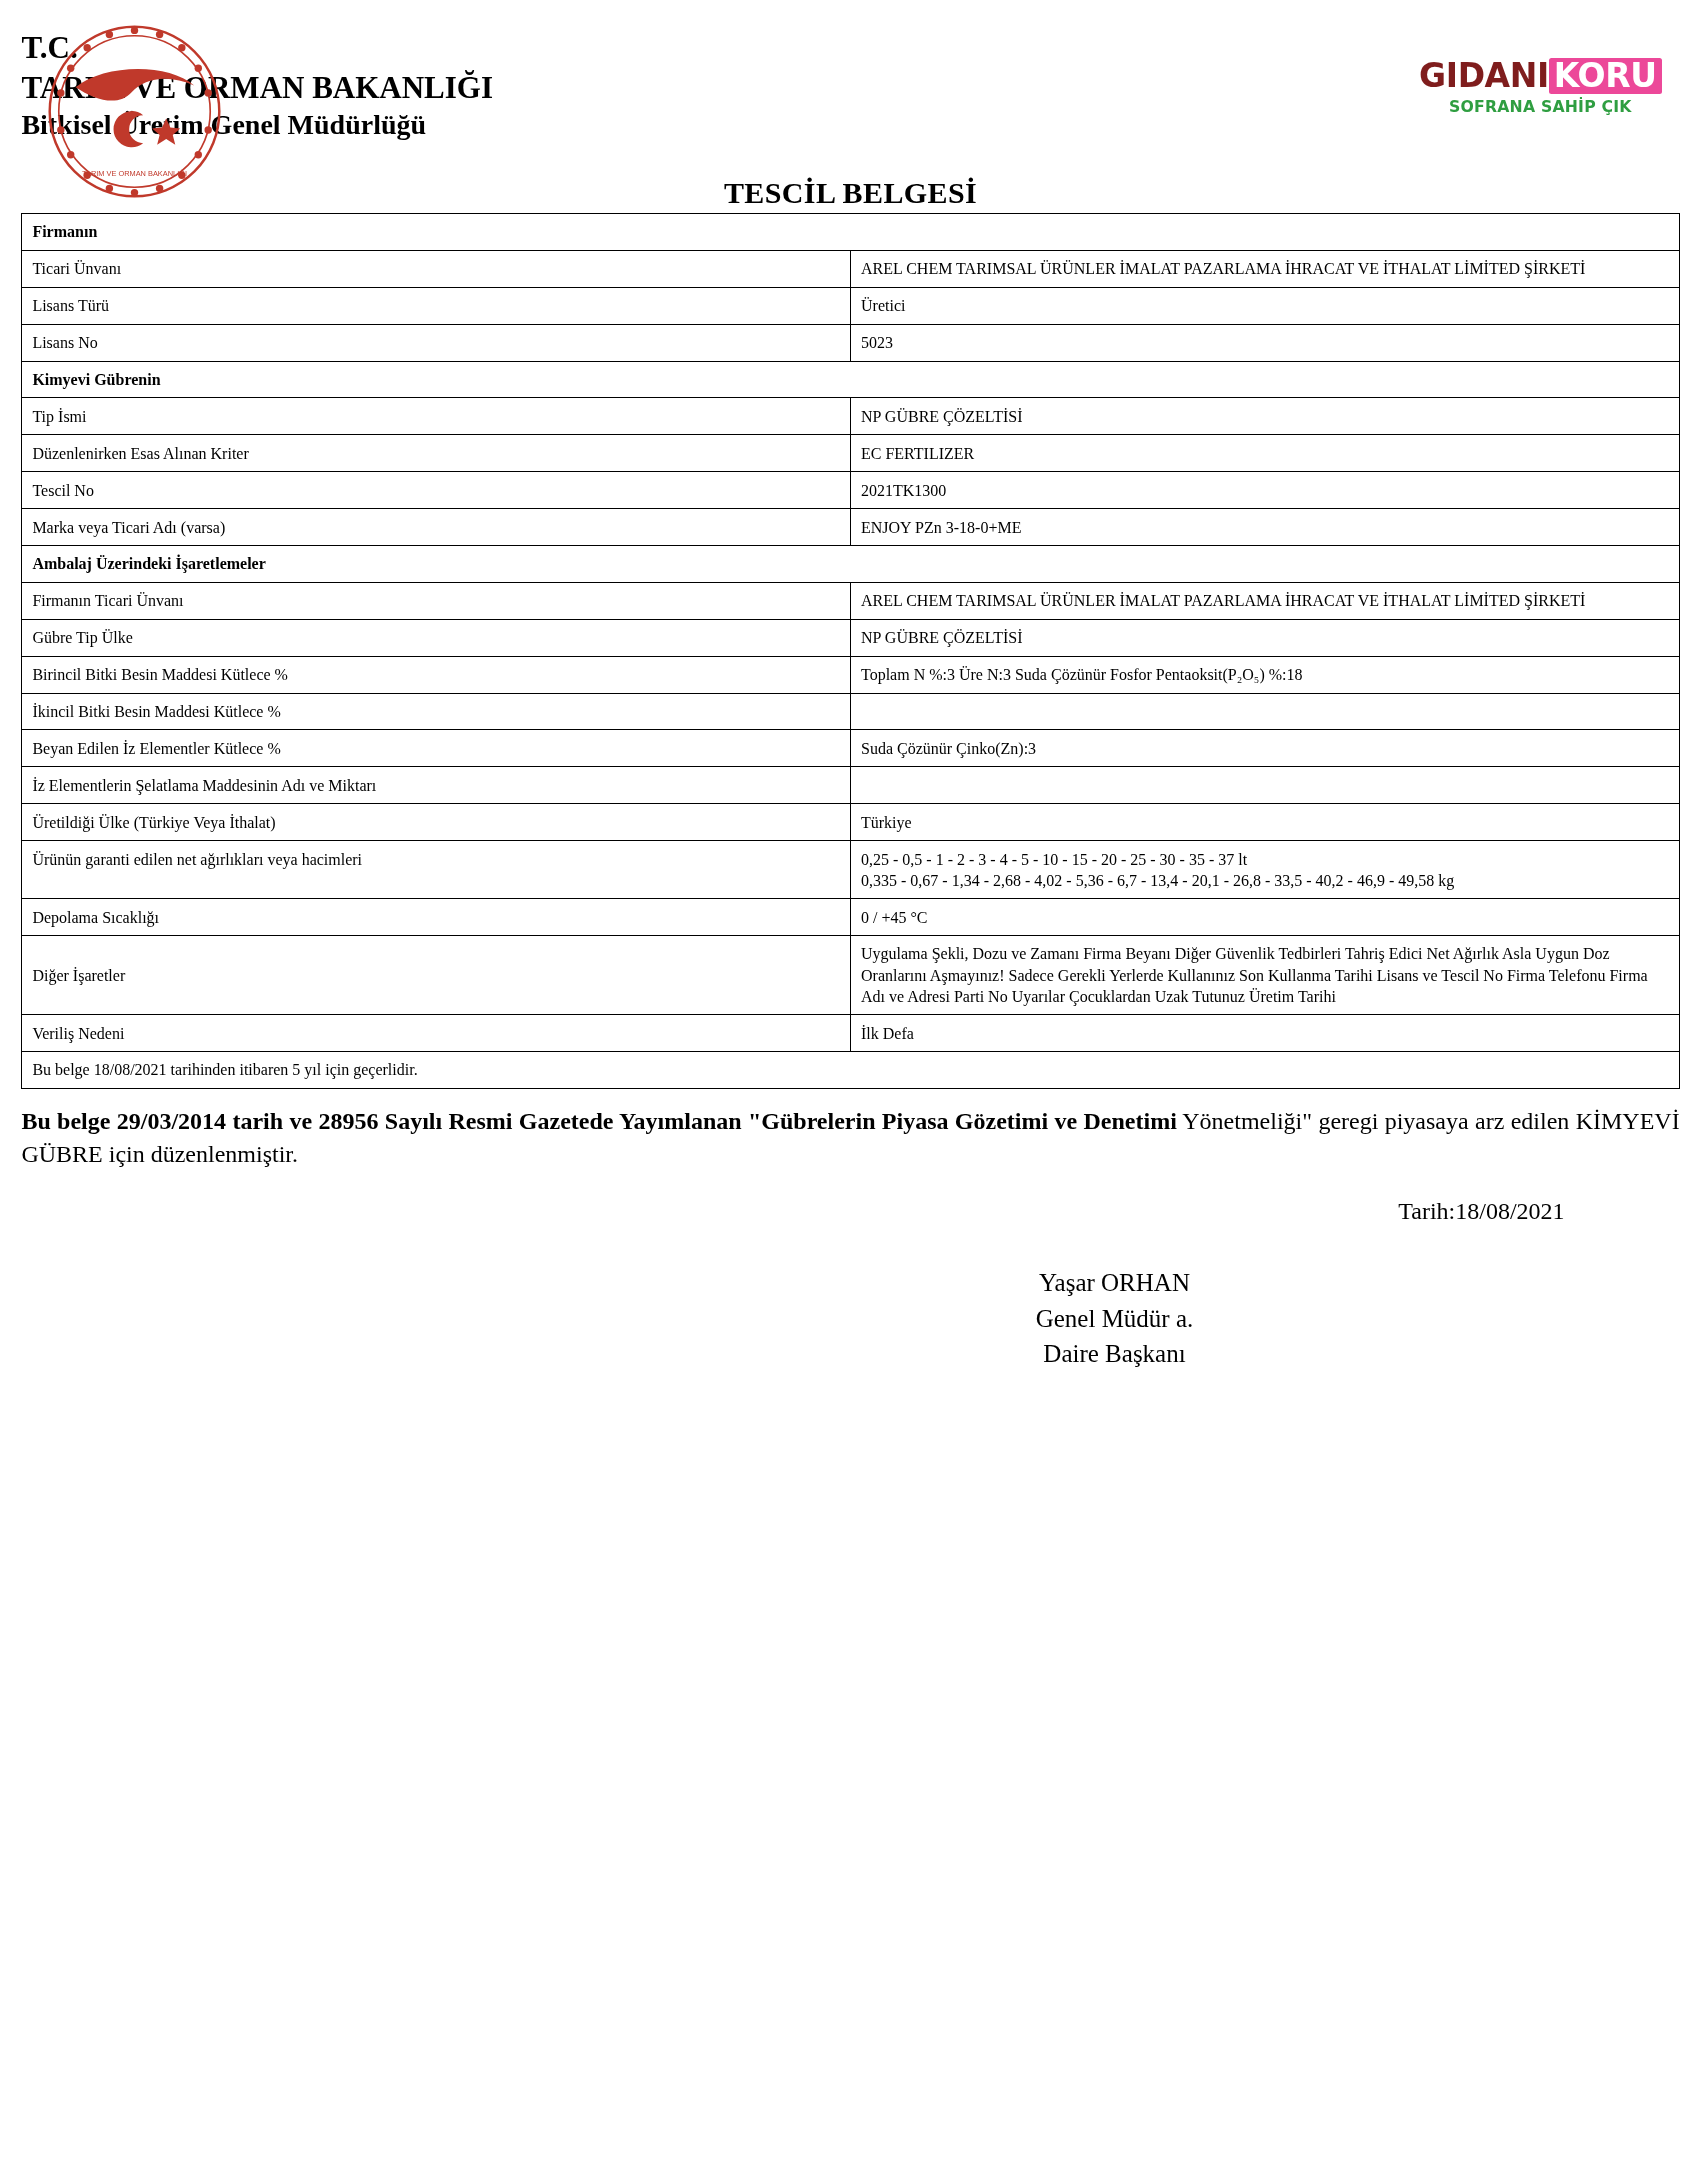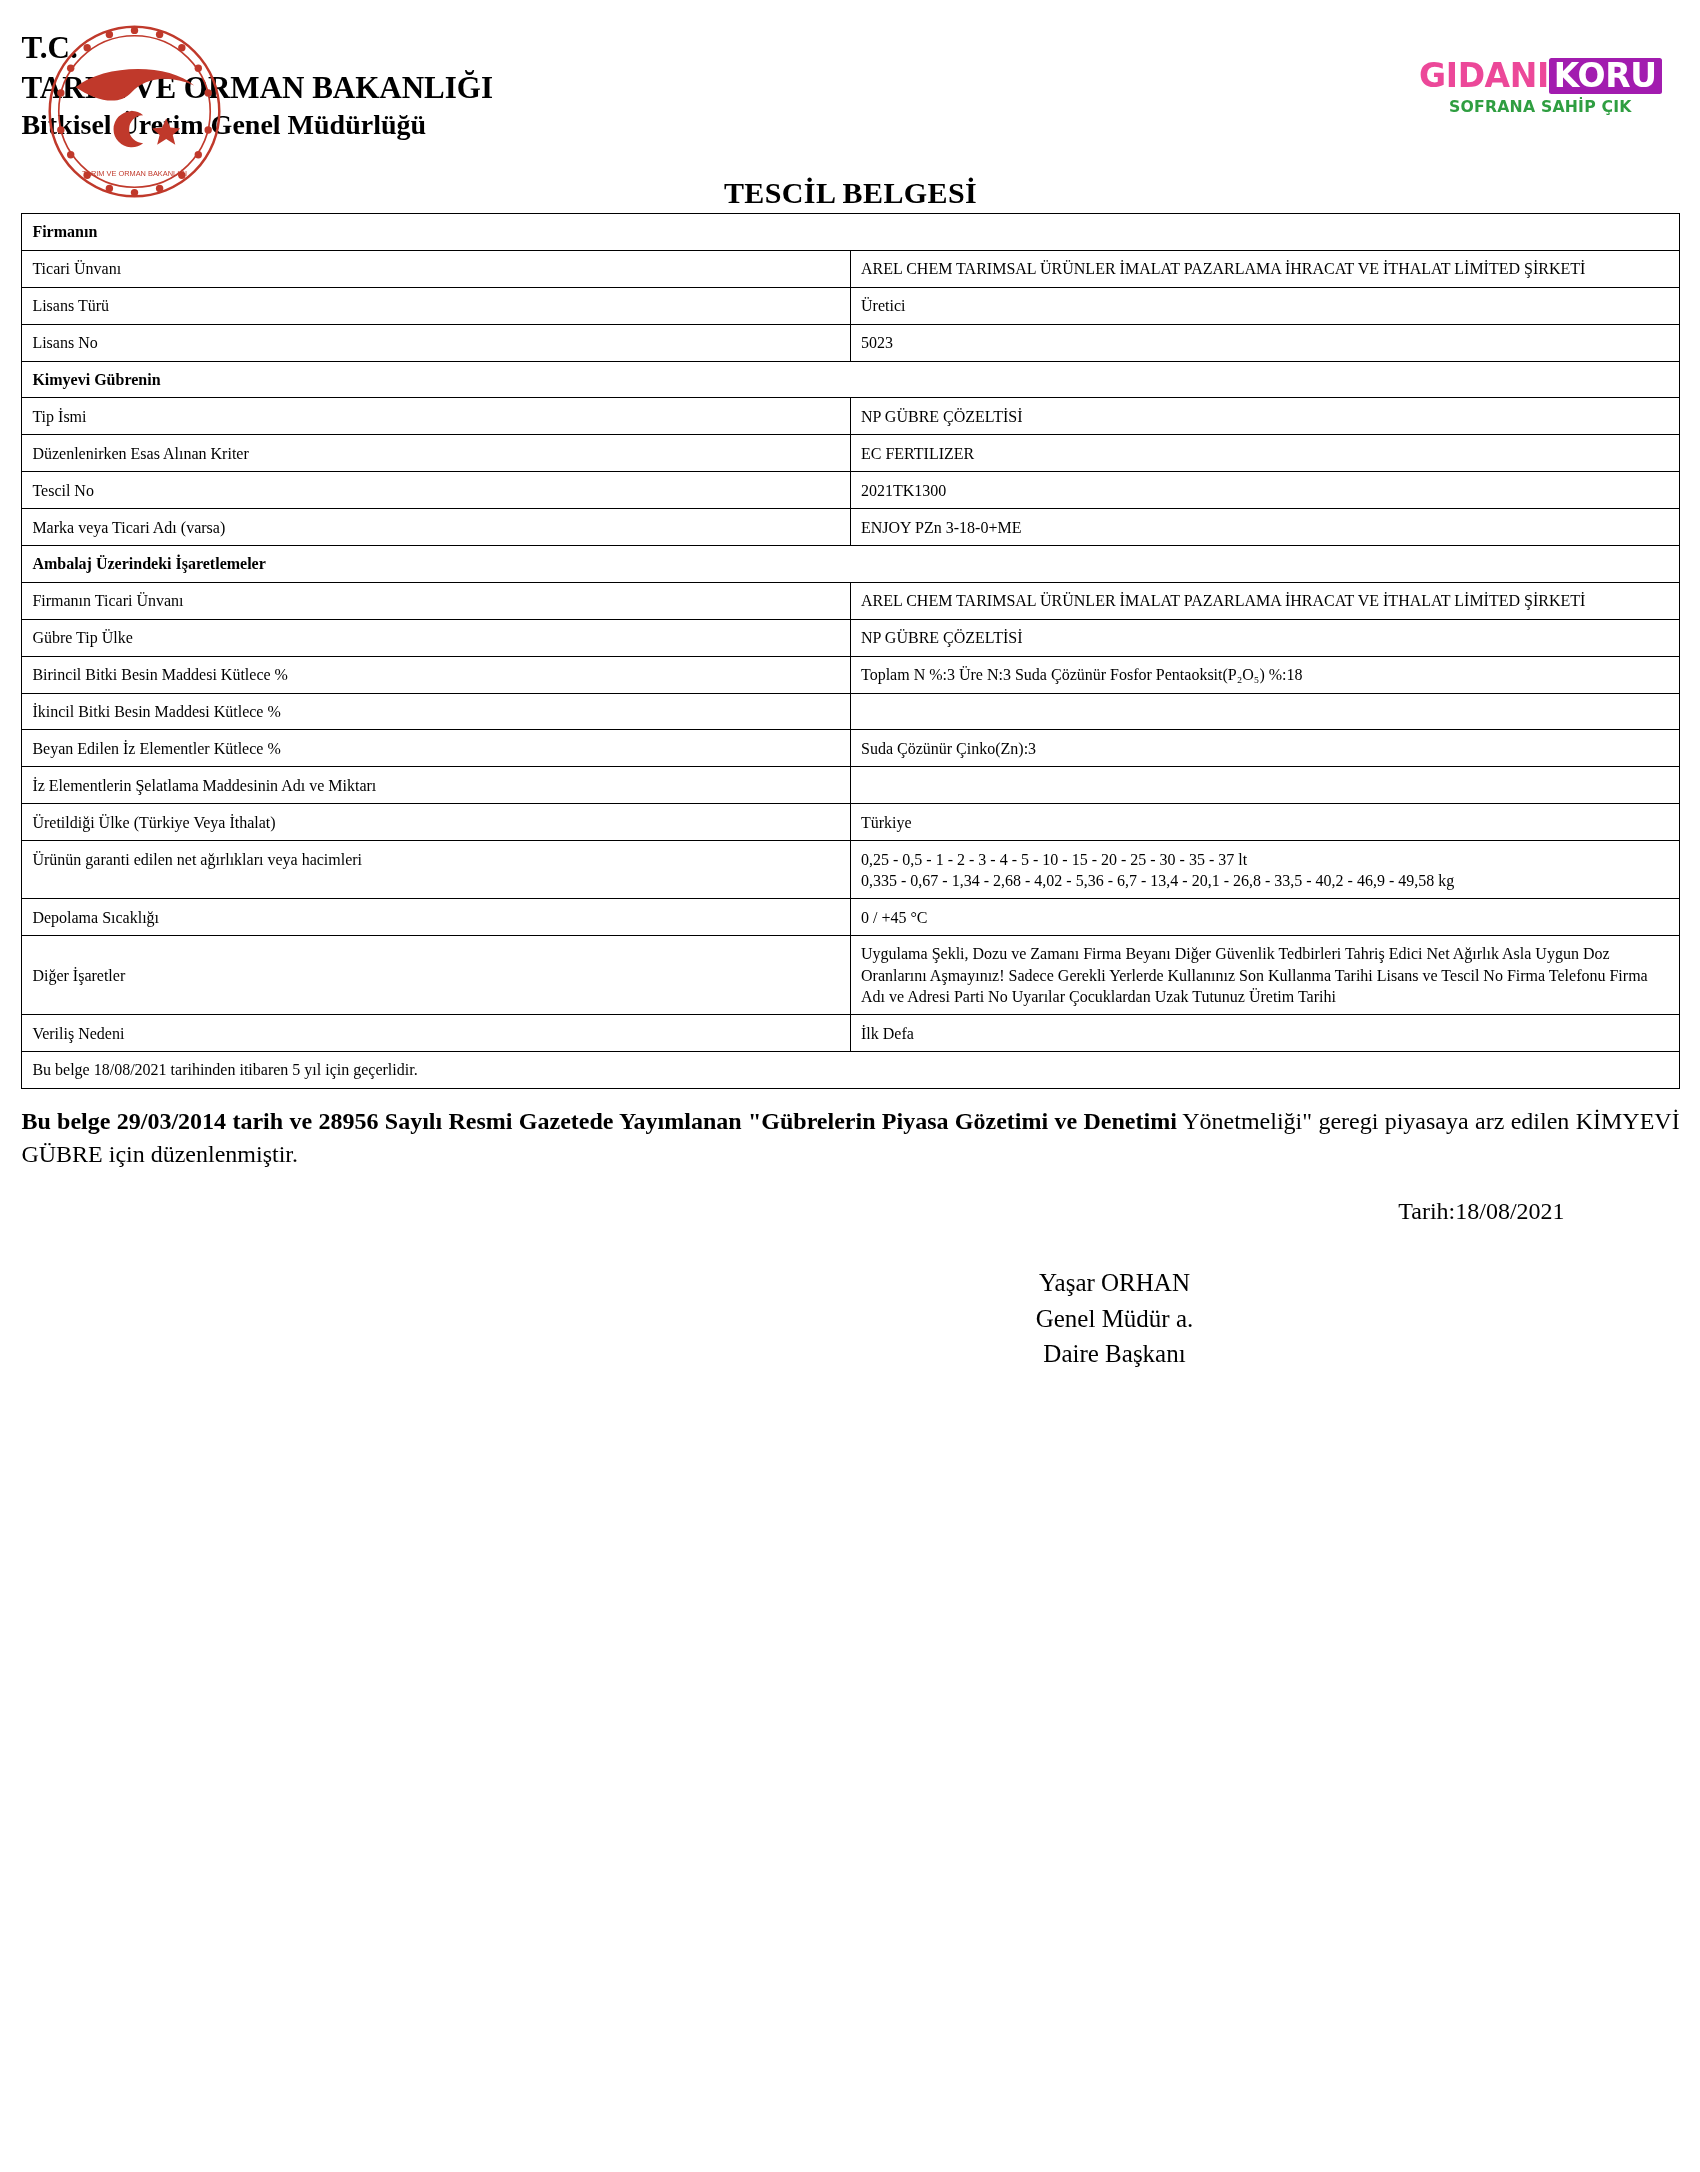--- a/index.html
+++ b/index.html
@@ -64,24 +64,24 @@
     text-align: center;
     line-height: 1;
   }
   .brand-top {
     font-family: "DejaVu Sans", sans-serif;
     font-weight: bold;
     font-size: 33px;
     letter-spacing: -0.4px;
     white-space: nowrap;
   }
-  .brand-top .g1 { color: #ec4899; }
+  .brand-top .g1 { color: #7f1d1d; }
   .brand-top .g2 {
     color: #ffffff;
-    background: #a21caf;
+    background: #ec4899;
     padding: 0.8px 5px 2.5px 5px;
     display: inline-block;
     border-radius: 2.5px;
   }
   .brand-sub {
     margin-top: 5px;
     font-family: "DejaVu Sans", sans-serif;
     font-weight: bold;
     font-size: 15.7px;
     color: #2f9e41;

